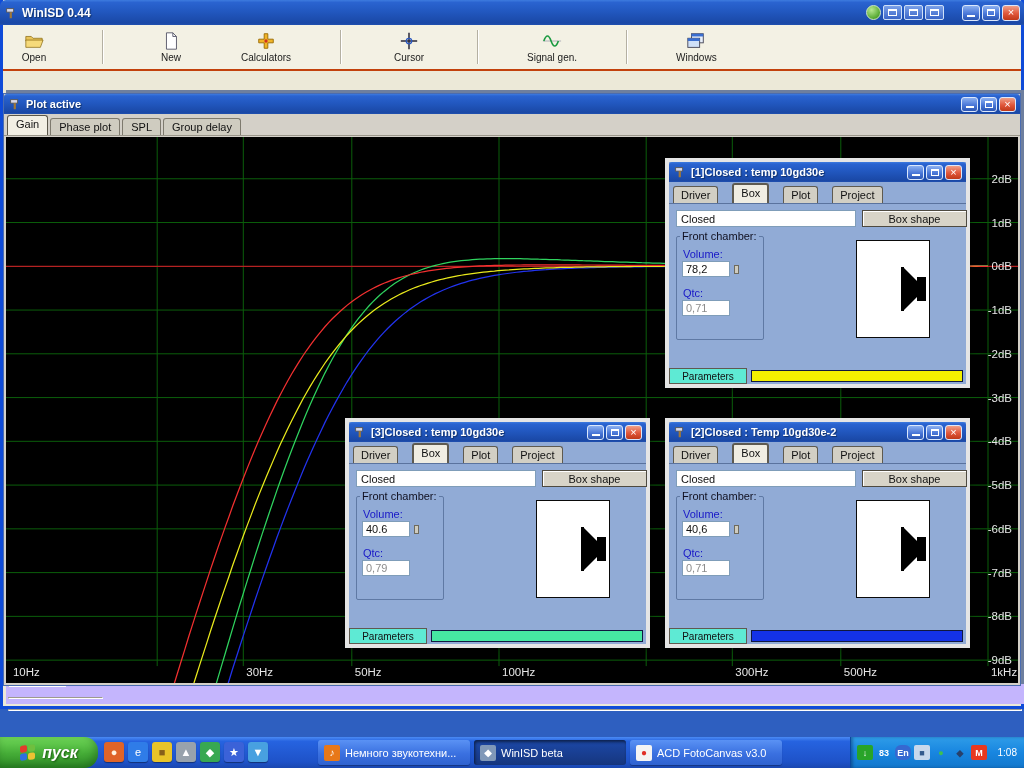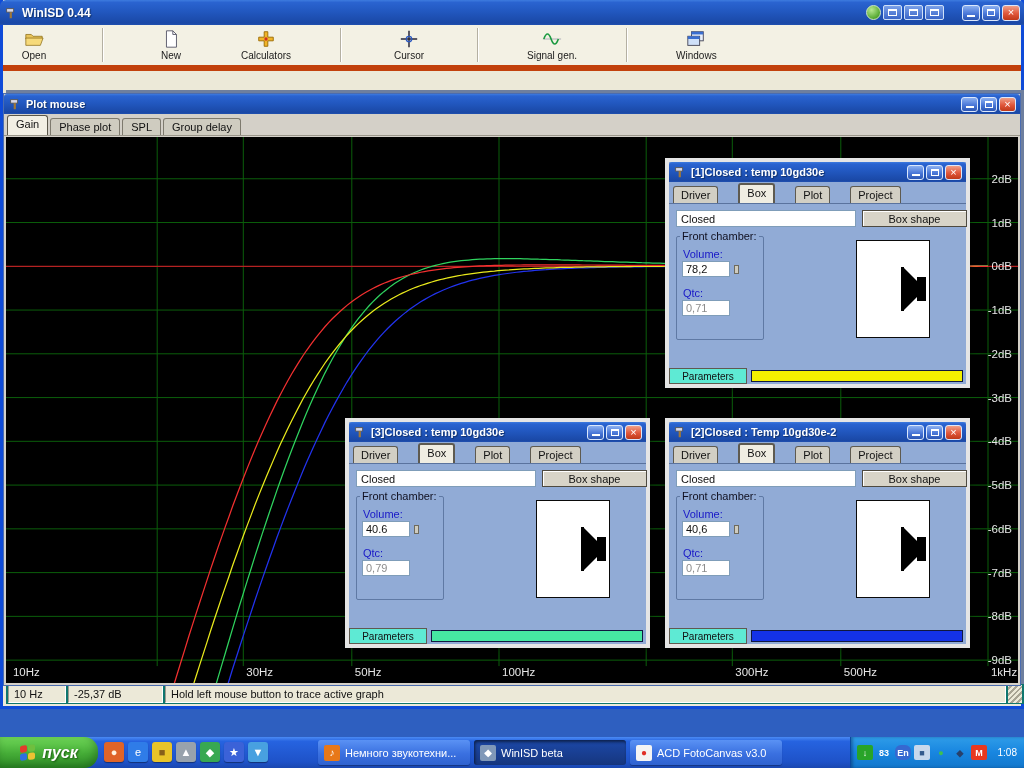--- a/index.html
+++ b/index.html
@@ -25,29 +25,29 @@
   .win-icon{width:14px;height:14px;flex:none;}
   .nview-group{display:flex;align-items:center;gap:2px;margin-right:16px;}
   .nview-orb{width:15px;height:15px;border-radius:50%;background:radial-gradient(circle at 35% 30%,#b8e890,#55a830 70%,#2f7a18);border:1px solid #cfe8c0;}
   .mini-btn{width:19px;height:15px;border:1px solid #cfe0f8;border-radius:2px;
     background:linear-gradient(180deg,#7aa0e8,#3a66c8);display:flex;align-items:center;justify-content:center;}
   .winglyph{width:9px;height:7px;border:1px solid #fff;border-top:2px solid #fff;}
 
   .menubar{height:19px;background:#f3f1e4;display:flex;align-items:center;padding-left:4px;border-bottom:1px solid #ddd9c8;}
   .menu-item{padding:2px 9px;font-size:11px;color:#111;}
 
-  .toolbar{height:46px;background:#f3f1e4;border-bottom:6px solid #c2410c;display:flex;align-items:center;padding-left:6px;gap:39px;}
+  .toolbar{height:46px;background:#f3f1e4;border-bottom:2px solid #c2410c;display:flex;align-items:center;padding-left:6px;gap:39px;}
   .tbtn{min-width:50px;height:42px;display:flex;flex-direction:column;align-items:center;justify-content:center;gap:1px;padding:0 6px;}
   .tlab{font-size:10px;color:#1a1a1a;white-space:nowrap;}
   .tsep{width:1px;height:34px;background:#b4b0a2;box-shadow:1px 0 0 #fff;margin:0 4px;flex:none;}
   .ticon22{width:22px;height:20px;}
 
   .mdi{position:absolute;left:3px;top:90px;width:1018px;height:596px;background:#6e7f9e;}
 
-  .statusbar{position:absolute;left:3px;bottom:2px;width:1018px;height:20px;background:#0f766e;display:flex;gap:2px;padding:1px 2px;}
+  .statusbar{position:absolute;left:3px;bottom:2px;width:1018px;height:20px;background:#c4b5fd;display:flex;gap:10px;padding:1px 2px;flex-direction:column;}
   .sb-cell{border:1px solid;border-color:#9d9a8f #fff #fff #9d9a8f;font-size:11px;color:#111;
     display:flex;align-items:center;padding:0 5px;background:#ece9d8;white-space:nowrap;overflow:hidden;}
   .sb1{width:58px;}.sb2{width:95px;}.sb3{flex:1;}
   .resize-grip{width:14px;background:repeating-linear-gradient(135deg,#ece9d8 0 2px,#a8a494 2px 4px);border:none;}
 
   
   .plot-window{position:absolute;left:3px;top:93px;width:1018px;height:593px;background:#d4d0c8;
     border:1px solid #4a6cb0;z-index:1;}
   .titlebar.child{height:20px;border-radius:3px 3px 0 0;}
   .pw-tabs{height:22px;display:flex;align-items:flex-end;padding-left:3px;background:#d4d0c8;border-bottom:1px solid #9a968a;}
@@ -55,21 +55,21 @@
     border-radius:3px 3px 0 0;margin-right:2px;color:#111;white-space:nowrap;}
   .tab.active{background:#f2efe4;height:20px;border-color:#5a564a;}
   .plot-area{position:absolute;left:2px;top:43px;right:2px;bottom:2px;background:#000;}
   .plot-area svg{width:100%;height:100%;display:block;}
 
   
   .cw{position:absolute;width:305px;height:230px;background:#91abd6;border:4px solid #e5e5e5;z-index:3;
     box-shadow:1px 2px 4px rgba(0,0,0,.35);}
   .cw-tabs{height:22px;display:flex;align-items:flex-end;padding-left:4px;background:#91abd6;border-bottom:1px solid #5a739e;}
   .cw-tab{height:17px;padding:2px 7px 0;font-size:11px;background:#d2cfc4;border:1px solid #5e5a50;border-bottom:none;
-    border-radius:3px 3px 0 0;margin-right:20px;color:#111;}
+    border-radius:3px 3px 0 0;margin-right:14px;color:#111;}
   .cw-tab.active{background:#f0ede2;height:20px;border-width:2px;border-bottom:none;}
   .cw-body{position:relative;height:170px;}
   .combo{position:absolute;left:7px;top:6px;width:180px;height:17px;background:#fff;border:1px solid #7f9db9;
     font-size:11px;color:#111;display:flex;align-items:center;padding:0 4px;}
   .boxshape-btn{position:absolute;left:193px;top:6px;width:105px;height:17px;background:#d8d4c8;
     border:1px solid #4e4a40;box-shadow:inset 1px 1px 0 #fff;font-size:11px;color:#111;}
   .groupbox{position:absolute;left:7px;top:32px;width:88px;height:104px;border:1px solid #5f79a4;border-radius:2px;}
   .legend{position:absolute;top:-7px;left:3px;background:#91abd6;font-size:11px;color:#101020;padding:0 2px;white-space:nowrap;}
   .fld-label{position:absolute;left:6px;font-size:11px;color:#1818c8;}
   .lab-vol{top:11px;}.lab-qtc{top:50px;}
@@ -205,21 +205,21 @@
       <div class="sb-cell resize-grip"></div>
     </div>
   </div>
 
   <div class="plot-window">
     <div class="titlebar child">
       <svg class="win-icon" viewBox="0 0 16 16">
         <rect x="3" y="3" width="8" height="4" fill="#d8d8e8" stroke="#555"></rect>
         <rect x="6.5" y="7" width="2.5" height="7" fill="#a07838"></rect>
       </svg>
-      <span class="title-text small">Plot mouse</span>
+      <span class="title-text small">Plot active</span>
       <span class="spacer"></span>
       <span class="xpbtn sm">
           <span class="glyph-min"></span>
         </span>
       <span class="xpbtn sm">
           <span class="glyph-max"></span>
         </span>
       <span class="xpbtn sm close">×</span>
     </div>
     <div class="pw-tabs">

